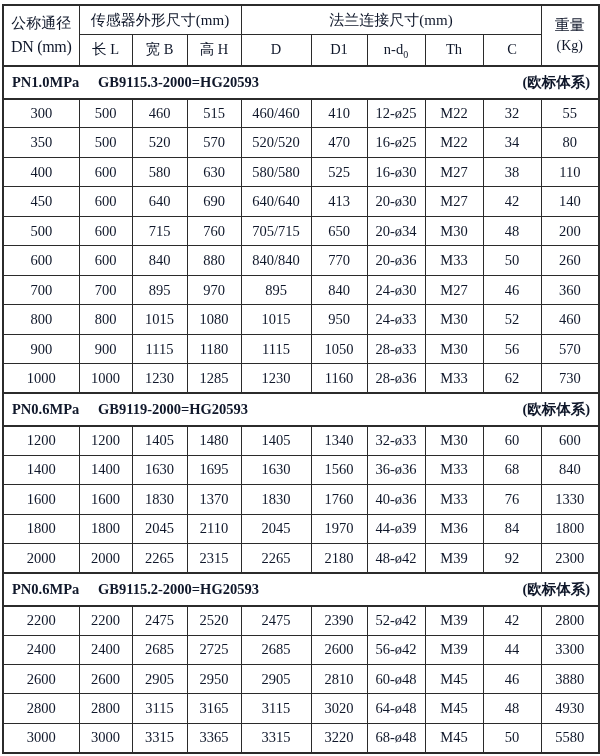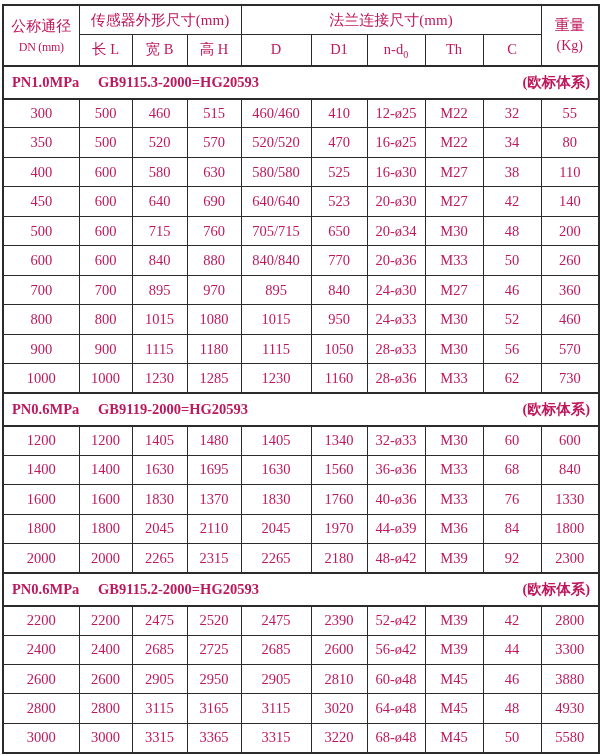--- a/index.html
+++ b/index.html
@@ -2,21 +2,21 @@
 <html><head>
 <meta charset="utf-8">
 <style>
   * { box-sizing: border-box; }
   html, body { margin: 0; padding: 0; background: #ffffff; }
   .page {
     width: 600px;
     height: 756px;
     background: #ffffff;
     font-family: "Liberation Serif", "DejaVu Serif", serif;
-    color: #be185d;
+    color: #0f172a;
     overflow: hidden;
   }
   table.spec {
     border-collapse: collapse;
     table-layout: fixed;
     width: 596px;
     height: 750px;
     margin: 4px 2px 0 2px;
     border: 2px solid #2b2b2b;
   }
@@ -27,21 +27,21 @@
     padding: 0;
     font-weight: normal;
     overflow: hidden;
     white-space: nowrap;
   }
   thead th { font-size: 15px; line-height: 1.35; }
   thead tr.group-row { height: 29px; }
   thead tr.sub-row { height: 32px; }
   thead tr.sub-row th { border-bottom: 2px solid #2b2b2b; font-size: 14.5px; }
   th.dn-header .line2 {
-    font-size: 12px;
+    font-size: 16px;
     letter-spacing: -0.3px;
     margin-top: 3px;
   }
   th.weight-header .line2 { font-size: 14px; margin-top: 2px; }
   tr.section-row { height: 32px; }
   tr.section-row td {
     border-top: 2px solid #2b2b2b;
     border-bottom: 2px solid #2b2b2b;
     font-size: 14.5px;
     padding: 0 8px;
@@ -141,21 +141,21 @@
           <td>M27</td>
           <td>38</td>
           <td>110</td>
         </tr>
         <tr class="data-row">
           <td>450</td>
           <td>600</td>
           <td>640</td>
           <td>690</td>
           <td>640/640</td>
-          <td>523</td>
+          <td>413</td>
           <td>20-ø30</td>
           <td>M27</td>
           <td>42</td>
           <td>140</td>
         </tr>
         <tr class="data-row">
           <td>500</td>
           <td>600</td>
           <td>715</td>
           <td>760</td>

